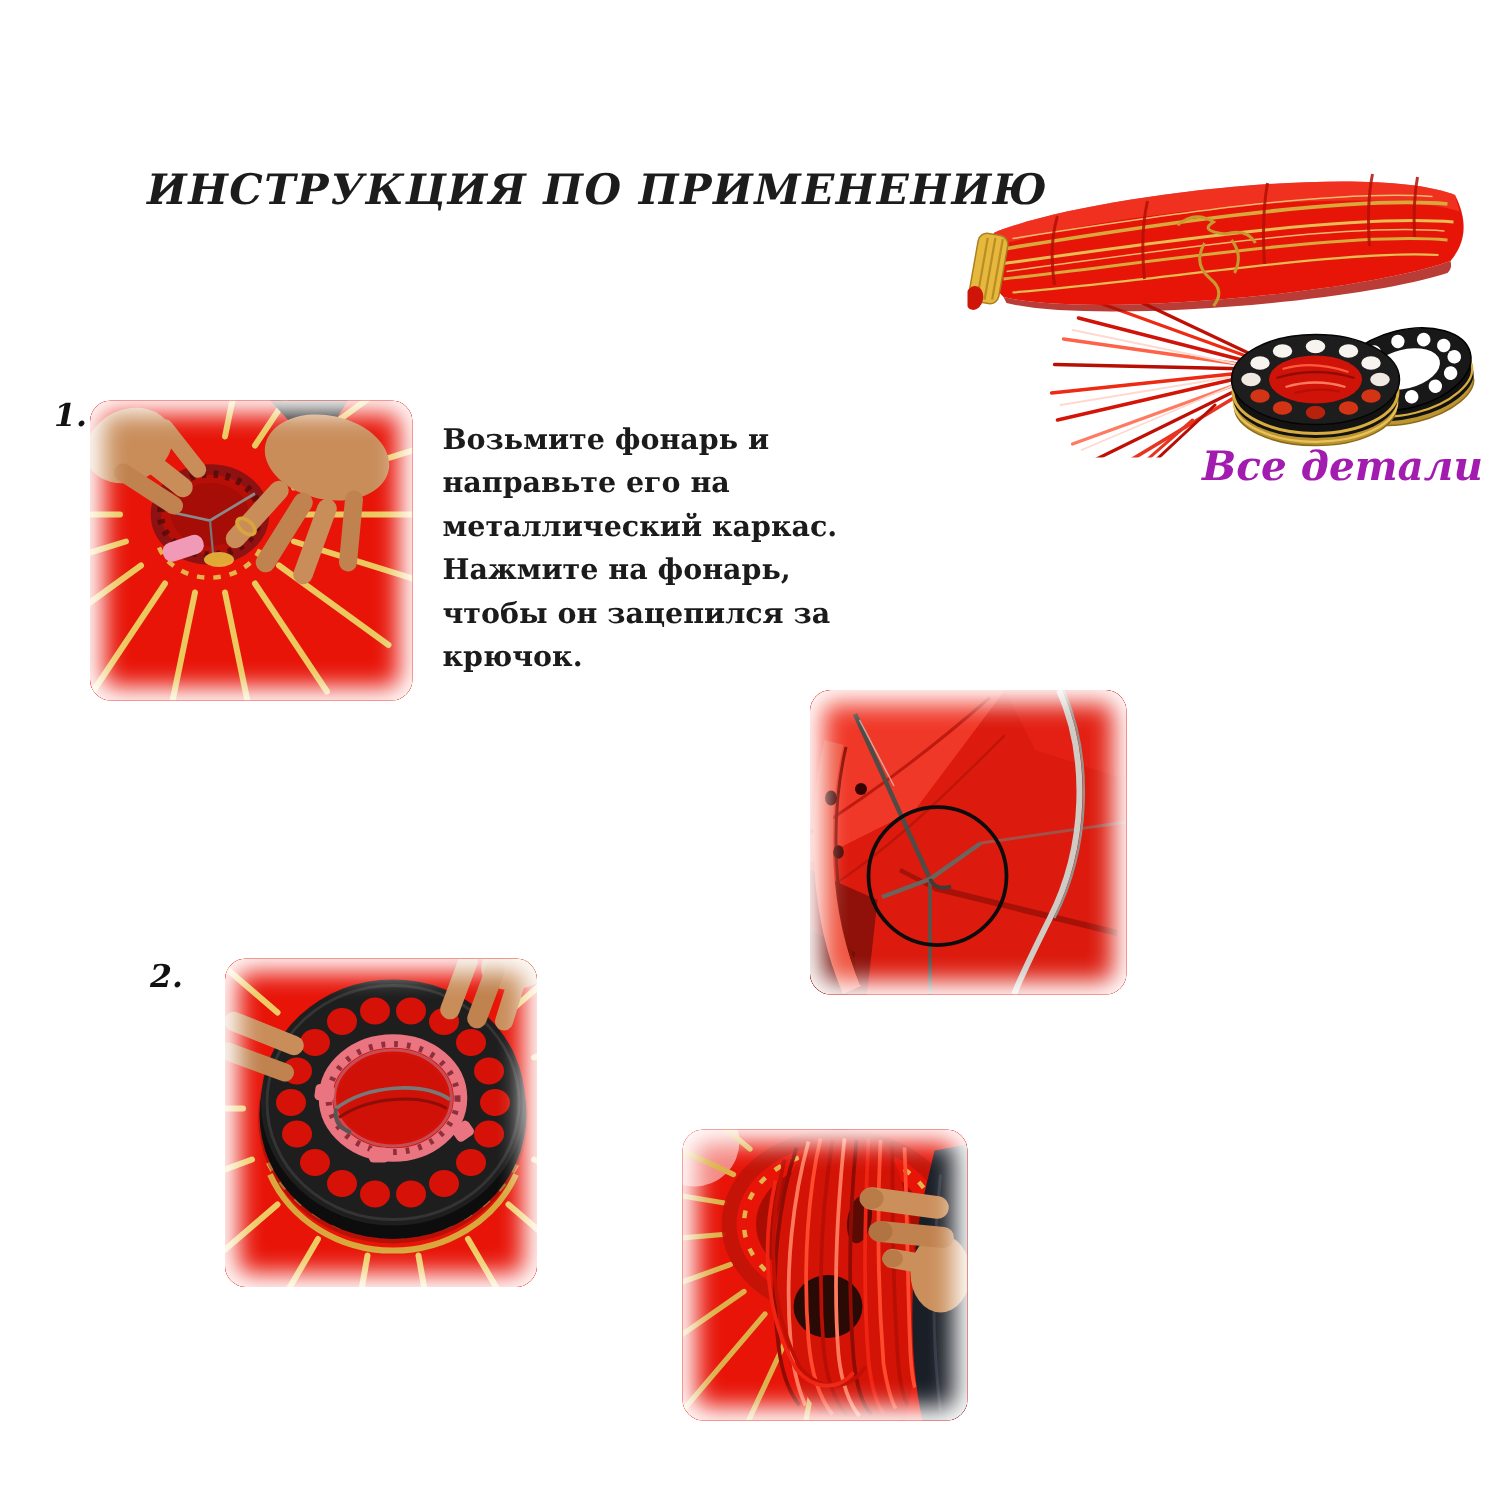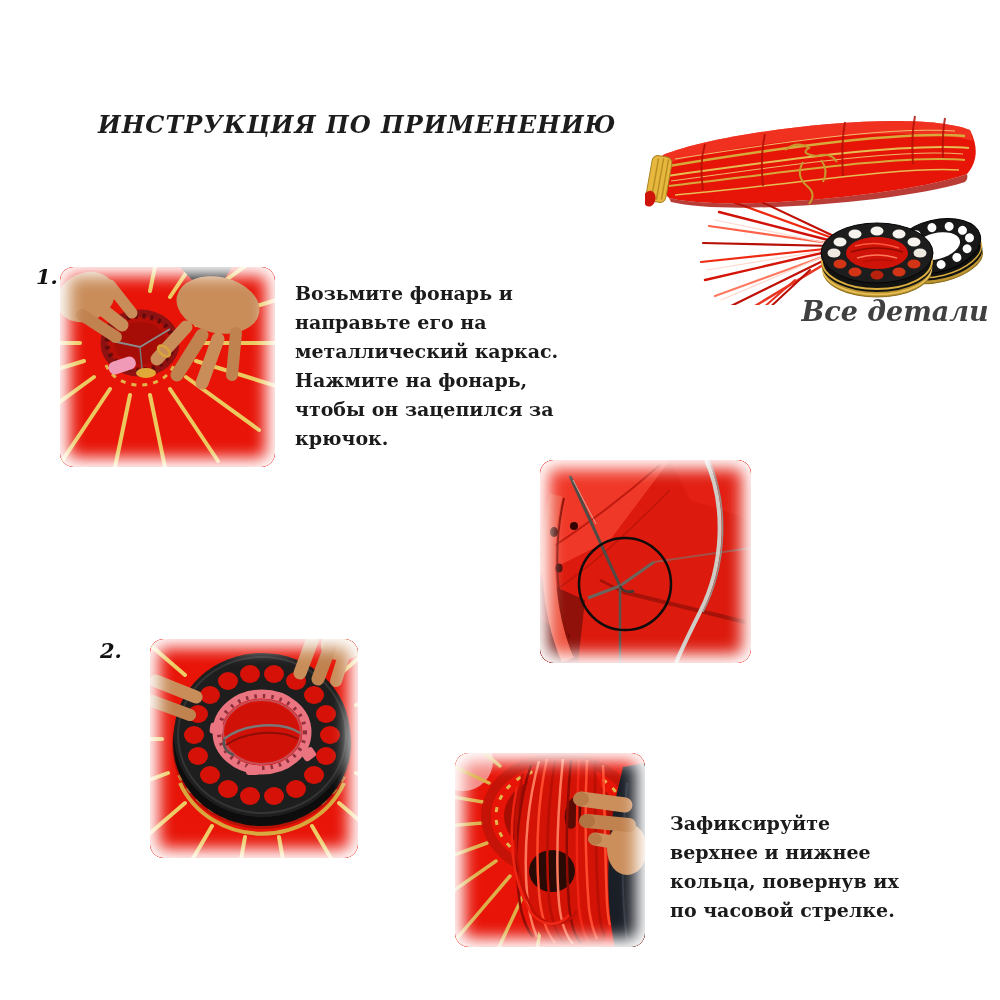--- a/index.html
+++ b/index.html
@@ -2,27 +2,27 @@
 <html><head>
 <meta charset="utf-8">
 <style>
   html,body { margin:0; padding:0; background:#fff; }
   .canvas {
     position:relative; width:1000px; height:1000px; background:#ffffff;
     overflow:hidden; font-family:"DejaVu Serif", serif; color:#1b1b1b;
   }
   .title {
     position:absolute; left:98px; top:110px;
-    font-size:24px; font-weight:bold; font-style:italic; letter-spacing:1px;
+    font-size:28px; font-weight:bold; font-style:italic; letter-spacing:1px;
     color:#1c1c1c; white-space:nowrap;
   }
   .parts-figure { position:absolute; left:645px; top:100px; width:340px; height:205px; }
   .parts-caption {
     position:absolute; left:800px; top:296px; width:190px; text-align:center;
-    font-size:27px; font-style:italic; font-weight:bold; color:#404040; white-space:nowrap;
+    font-size:27px; font-style:italic; font-weight:bold; color:#a21caf; white-space:nowrap;
   }
   .step-num {
     position:absolute; font-size:21px; font-weight:bold; font-style:italic; color:#111;
   }
   .num1 { left:36px; top:264px; }
   .num2 { left:100px; top:638px; }
   .step-text {
     position:absolute; font-size:19px; font-weight:bold; line-height:29px;
     color:#1b1b1b; white-space:pre-line;
   }
@@ -353,18 +353,14 @@
         <line x1="170" y1="52" x2="126" y2="46" stroke="#cb8f5c" stroke-width="15"></line>
         <line x1="174" y1="72" x2="132" y2="68" stroke="#c0824e" stroke-width="14"></line>
         <line x1="175" y1="92" x2="140" y2="86" stroke="#cb8f5c" stroke-width="13"></line>
         <ellipse cx="126" cy="46" rx="8" ry="7" fill="#b97c48"></ellipse>
         <ellipse cx="132" cy="68" rx="8" ry="7" fill="#b07341"></ellipse>
         <ellipse cx="140" cy="86" rx="7" ry="6" fill="#b97c48"></ellipse>
       </g>
     </svg>
   </div>
 
-  <div class="step-text text2">Зафиксируйте
-верхнее и нижнее
-кольца, повернув их
-по часовой стрелке.</div>
 
 </div>
 
 </body></html>

